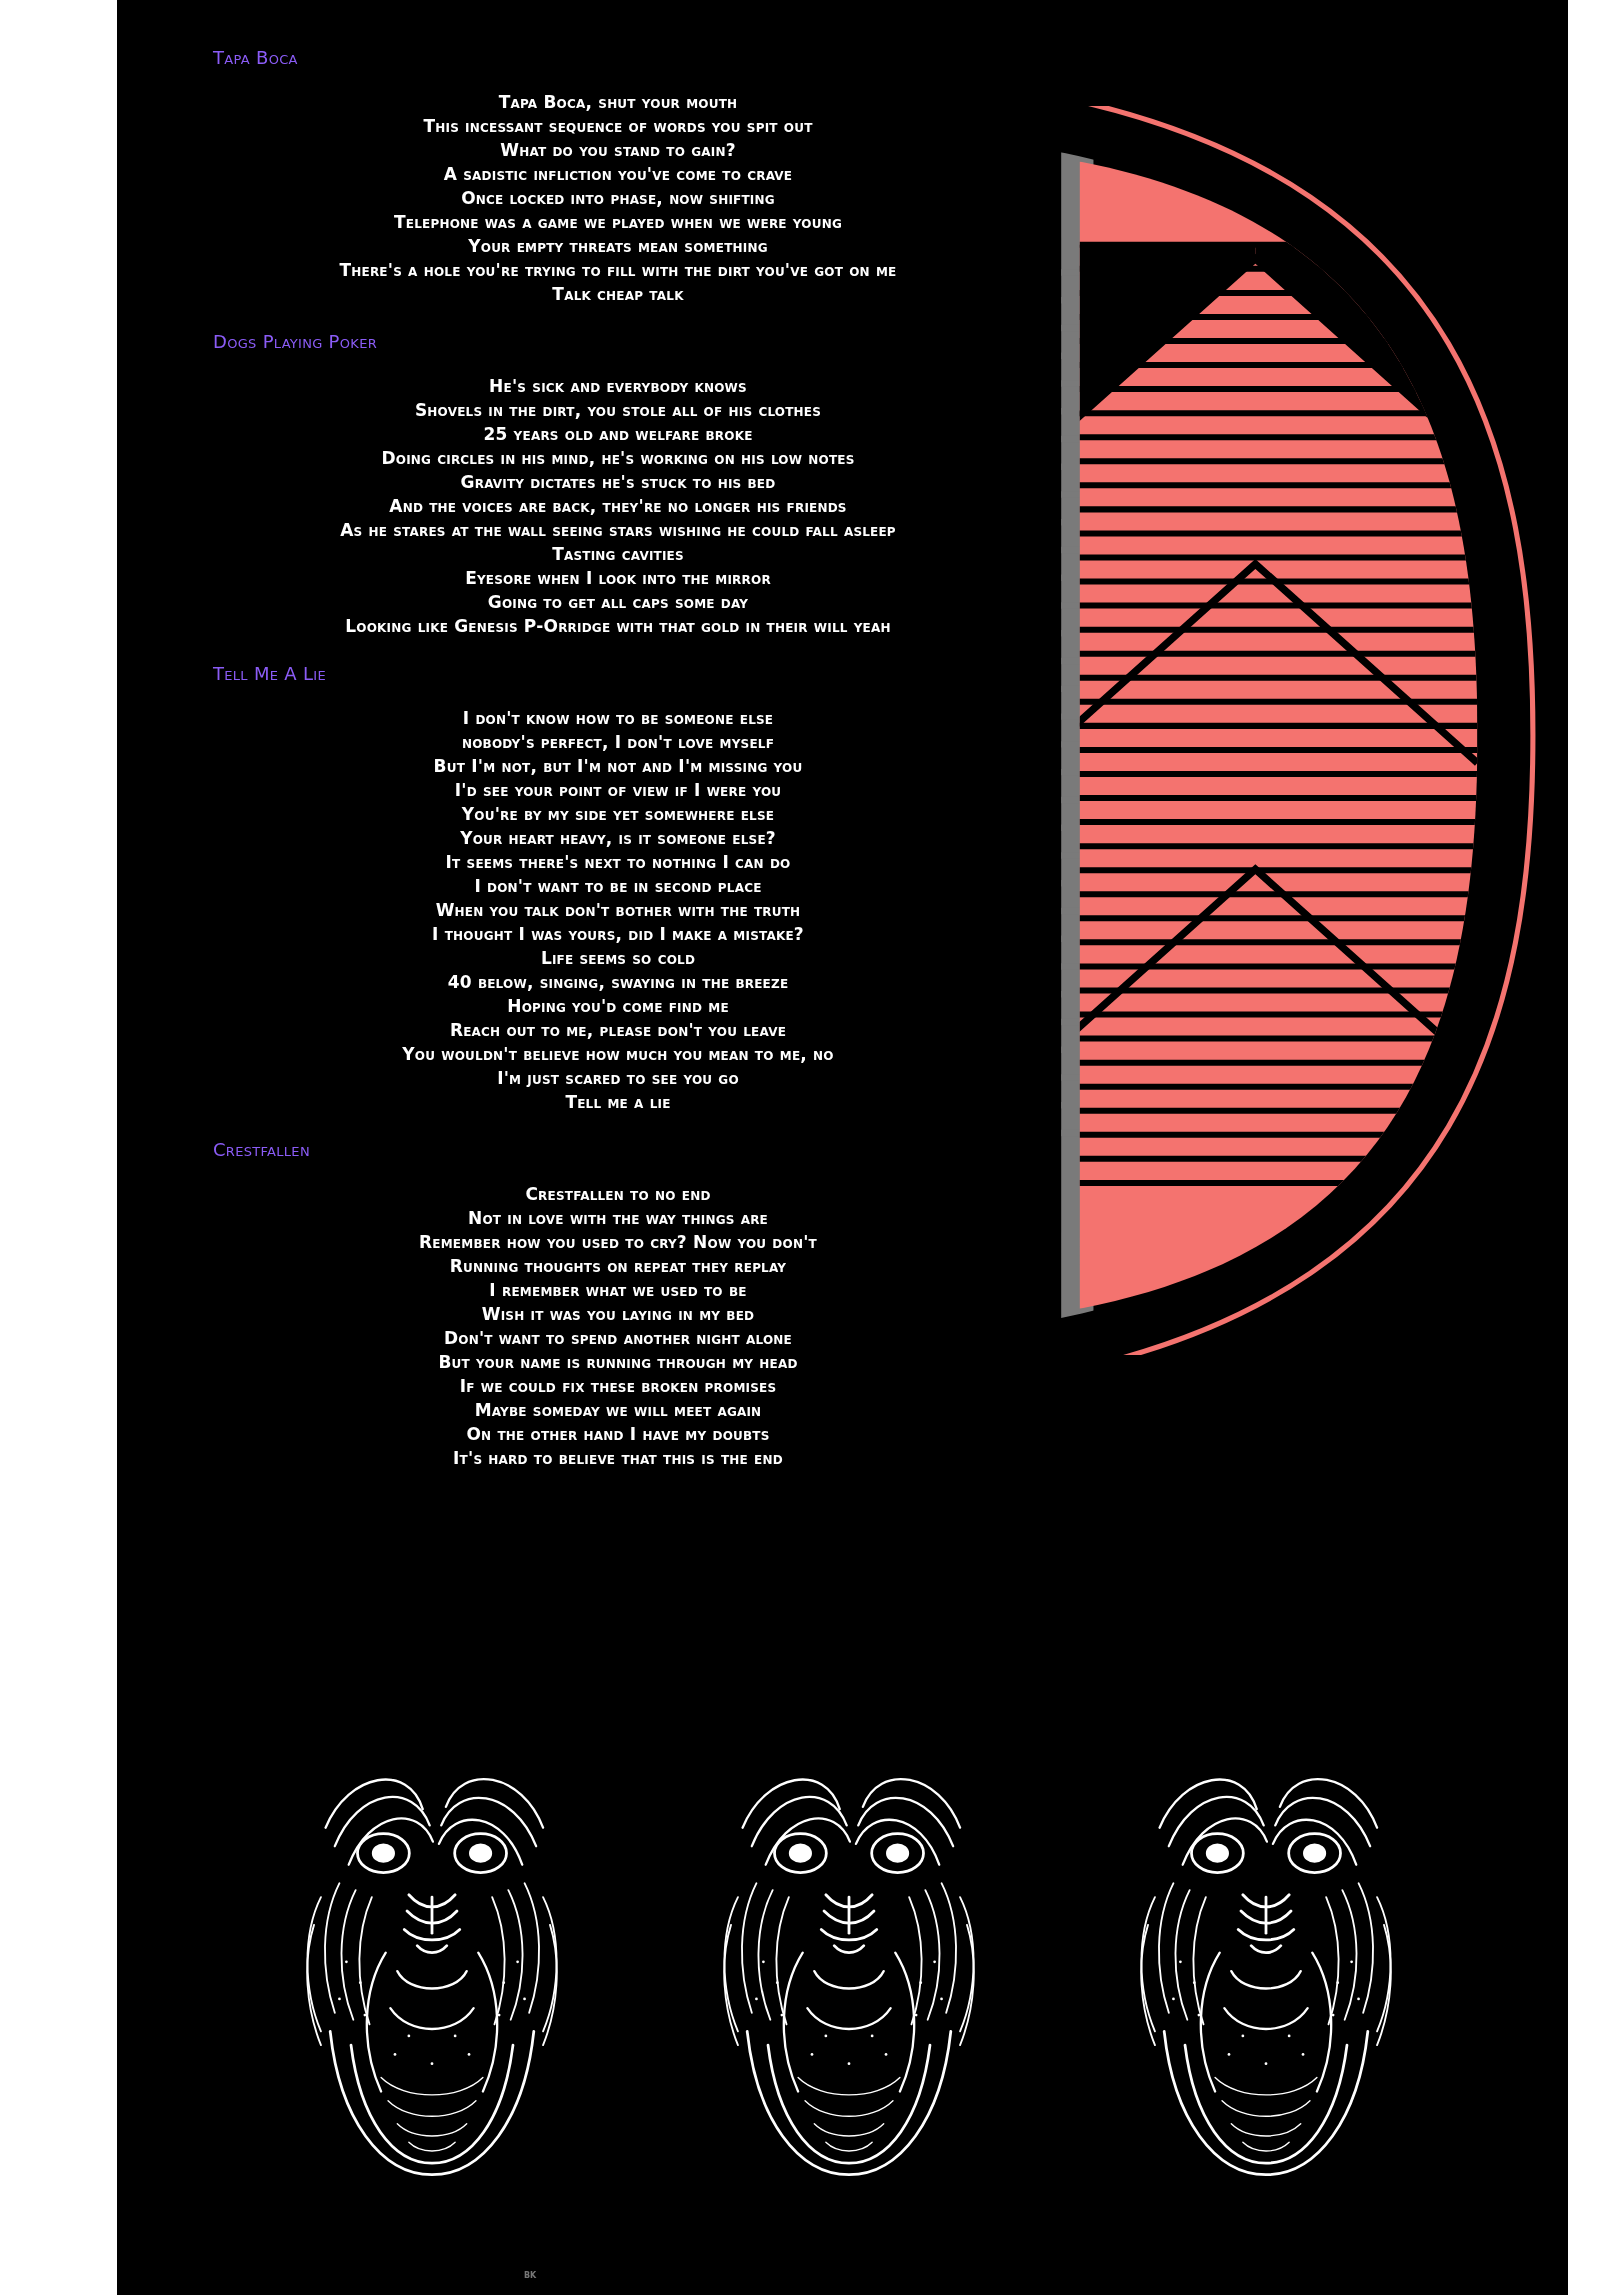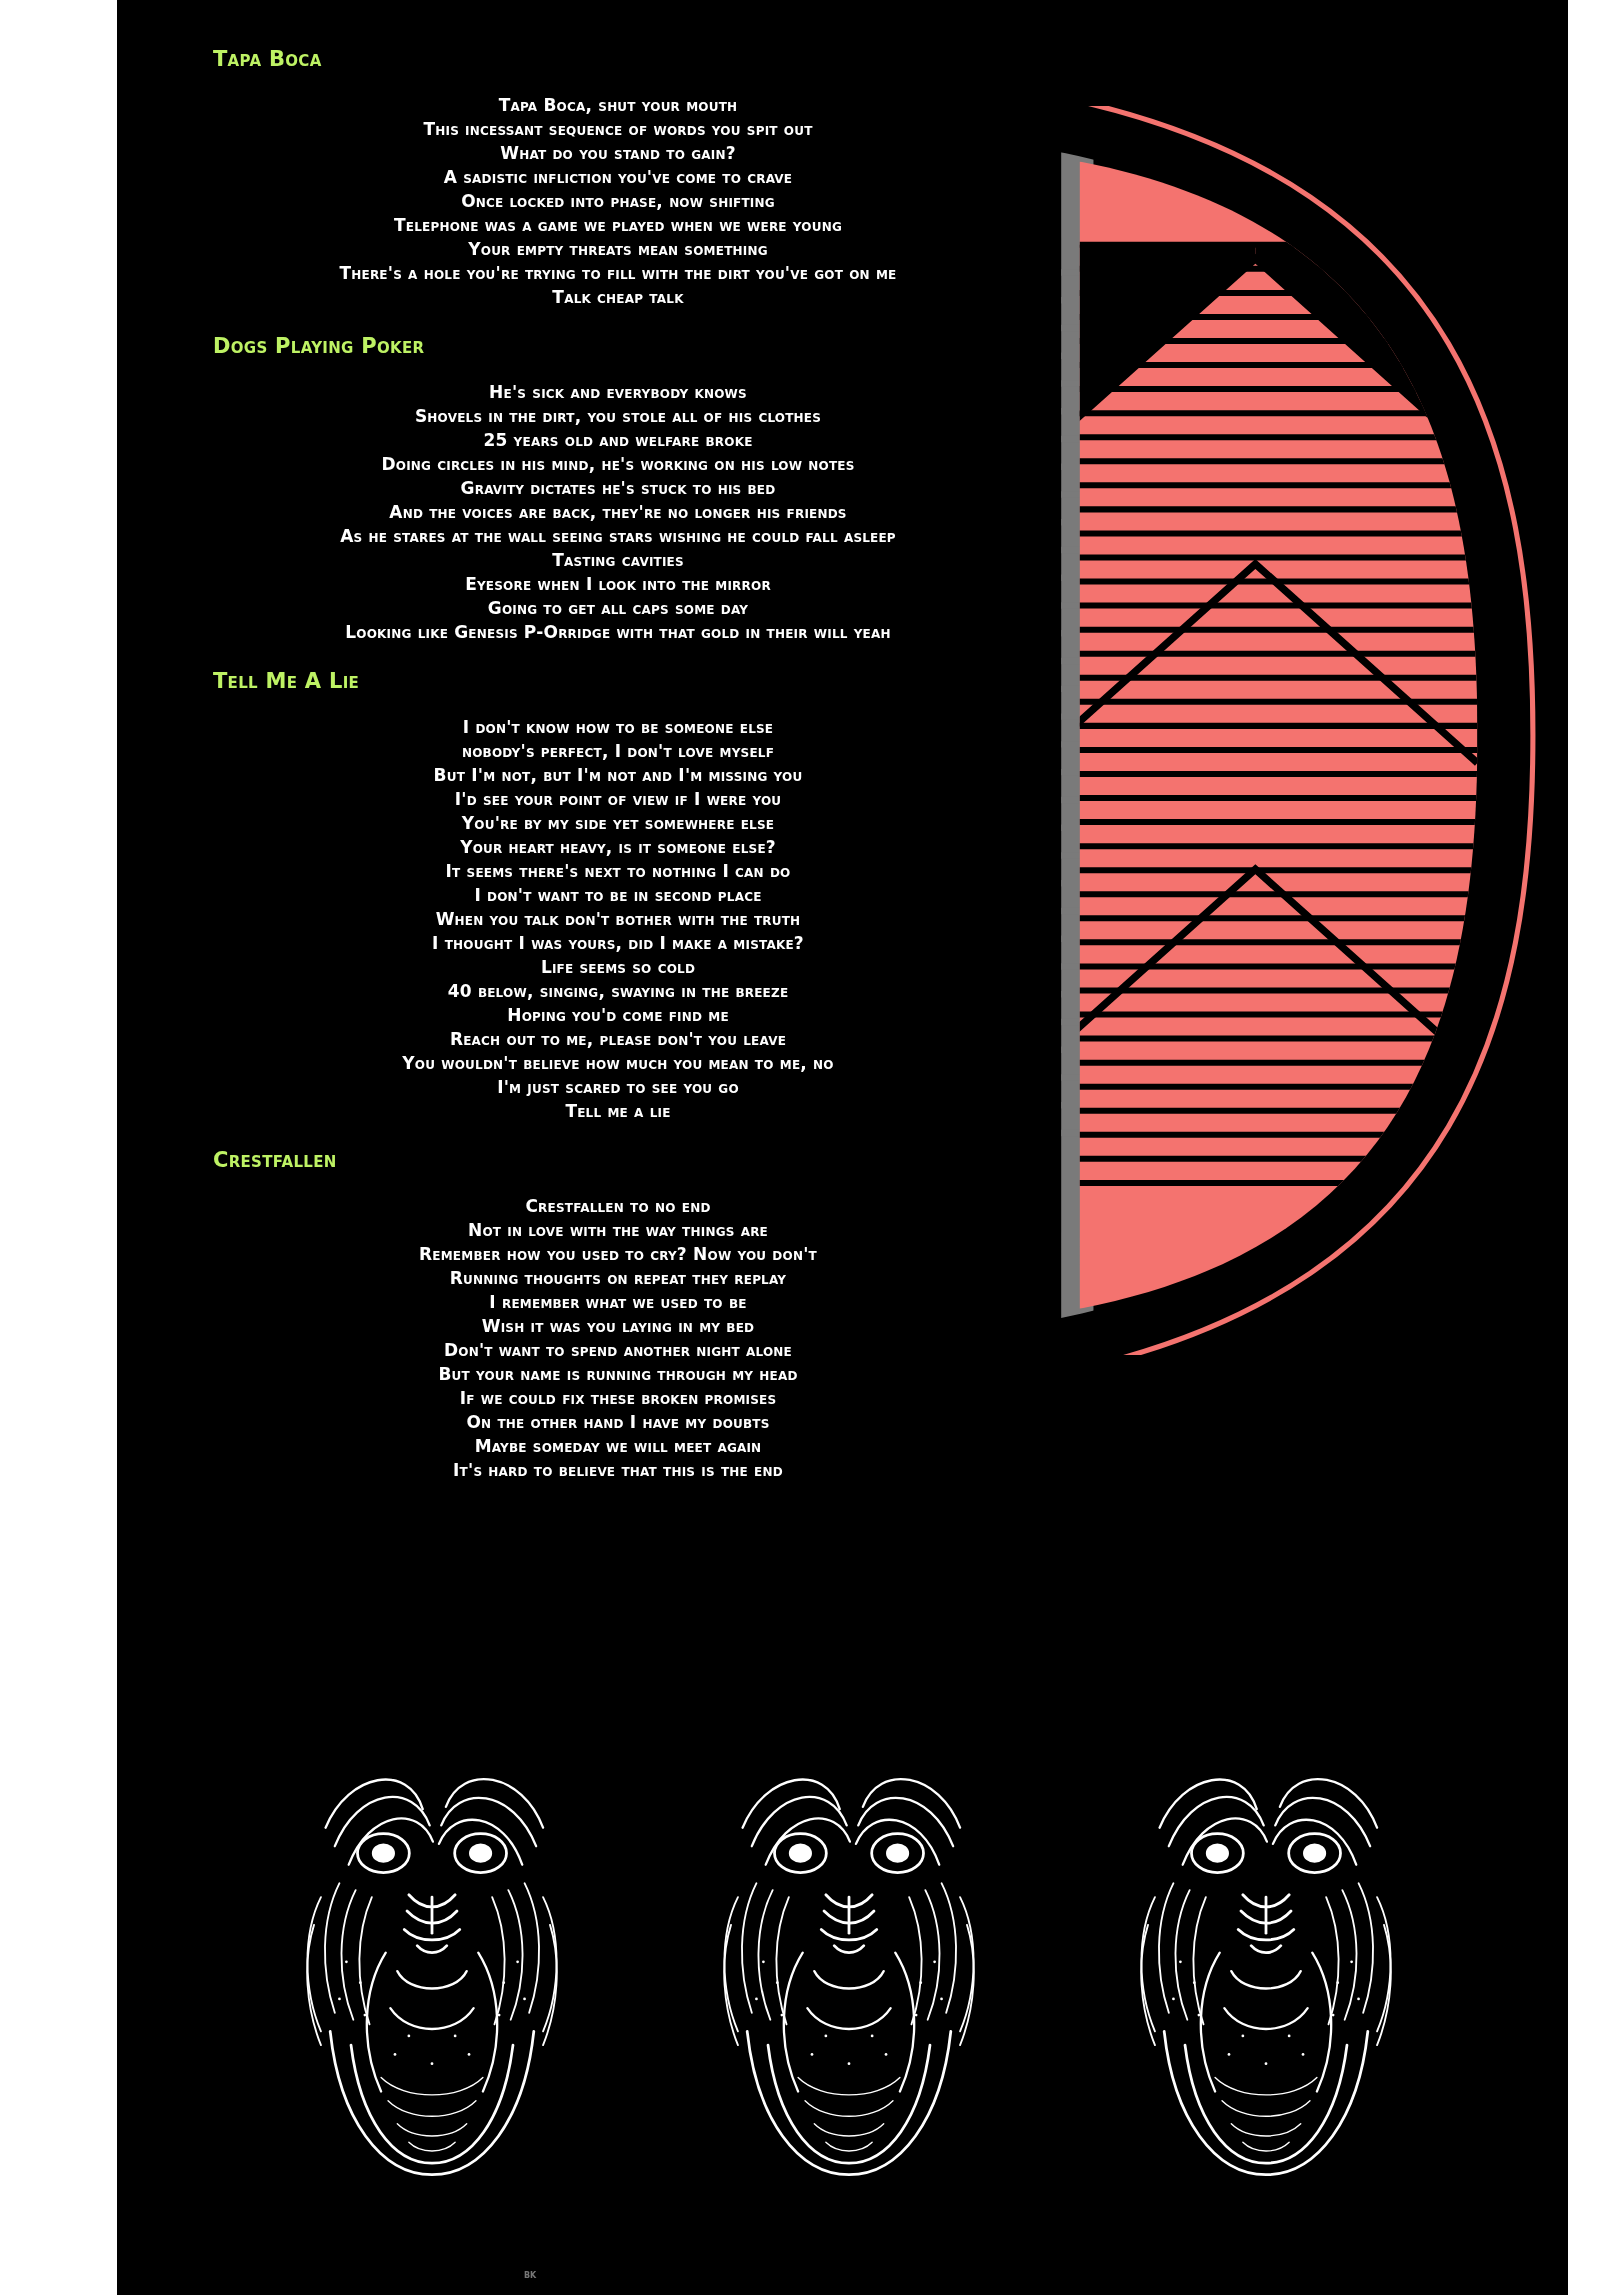--- a/index.html
+++ b/index.html
@@ -32,26 +32,26 @@
     left: 96px;
     top: 49px;
     width: 810px;
     color: #ffffff;
   }
 
   .song { margin-bottom: 27px; }
 
   .song-title {
     font-variant: small-caps;
-    font-weight: bold;
-    font-size: 21px;
+    font-weight: normal;
+    font-size: 18px;
     letter-spacing: 0.3px;
     line-height: 1.0;
     margin-bottom: 23px;
-    color: #bef264;
+    color: #8b5cf6;
   }
 
   .song-lines {
     font-variant: small-caps;
     font-weight: bold;
     font-size: 17px;
     letter-spacing: 0.2px;
     line-height: 24px;
     color: #ffffff;
   }
@@ -278,22 +278,22 @@
       <div class="song-lines">
         <div>Crestfallen to no end</div>
         <div>Not in love with the way things are</div>
         <div>Remember how you used to cry? Now you don't</div>
         <div>Running thoughts on repeat they replay</div>
         <div>I remember what we used to be</div>
         <div>Wish it was you laying in my bed</div>
         <div>Don't want to spend another night alone</div>
         <div>But your name is running through my head</div>
         <div>If we could fix these broken promises</div>
+        <div>Maybe someday we will meet again</div>
         <div>On the other hand I have my doubts</div>
-        <div>Maybe someday we will meet again</div>
         <div>It's hard to believe that this is the end</div>
       </div>
     </section>
 
   </div>
 
   <div id="dogs">
 
     <div class="dog">
       <svg width="324" height="509" viewBox="0 0 700 1100" xmlns="http://www.w3.org/2000/svg">

